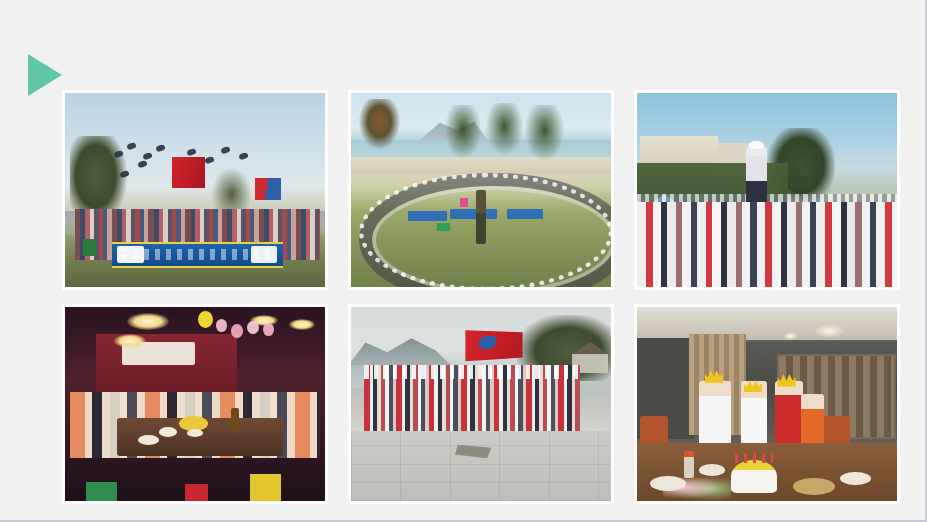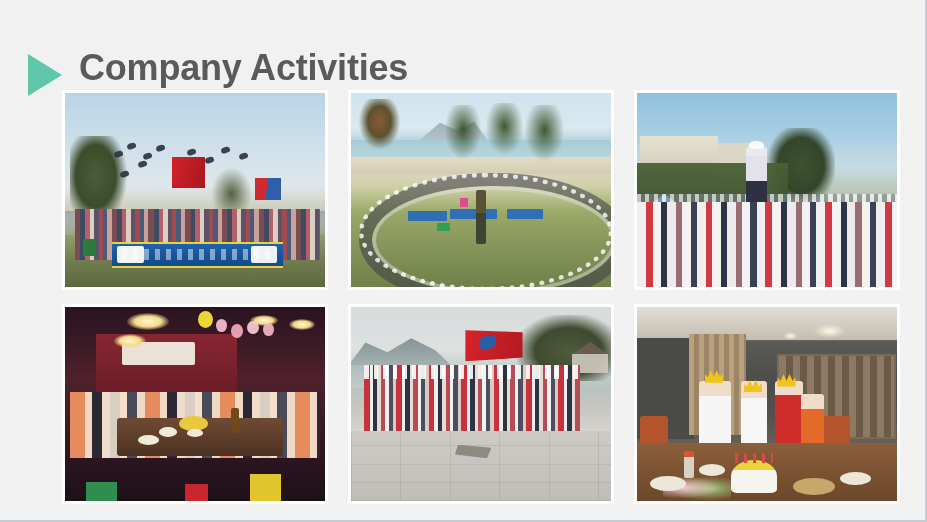--- a/index.html
+++ b/index.html
@@ -419,21 +419,20 @@
   .p6 .chair6.r1 { left:1%;  top:56%; width:11%; height:16%; }
   .p6 .chair6.r2 { left:70%; top:56%; width:12%; height:17%; }
 </style>
 </head>
 <body>
 
 <div class="slide">
 
   <div class="title-row">
     <div class="title-marker"></div>
-    <div class="title-text">Company Activities</div>
   </div>
 
   <div class="photo-grid">
 
     <div class="photo p1">
       <div class="canvas">
         <div class="tree"></div>
         <div class="tree2"></div>
         <div class="hill"></div>
         <div class="hat" style="left:19%;top:30%"></div>

